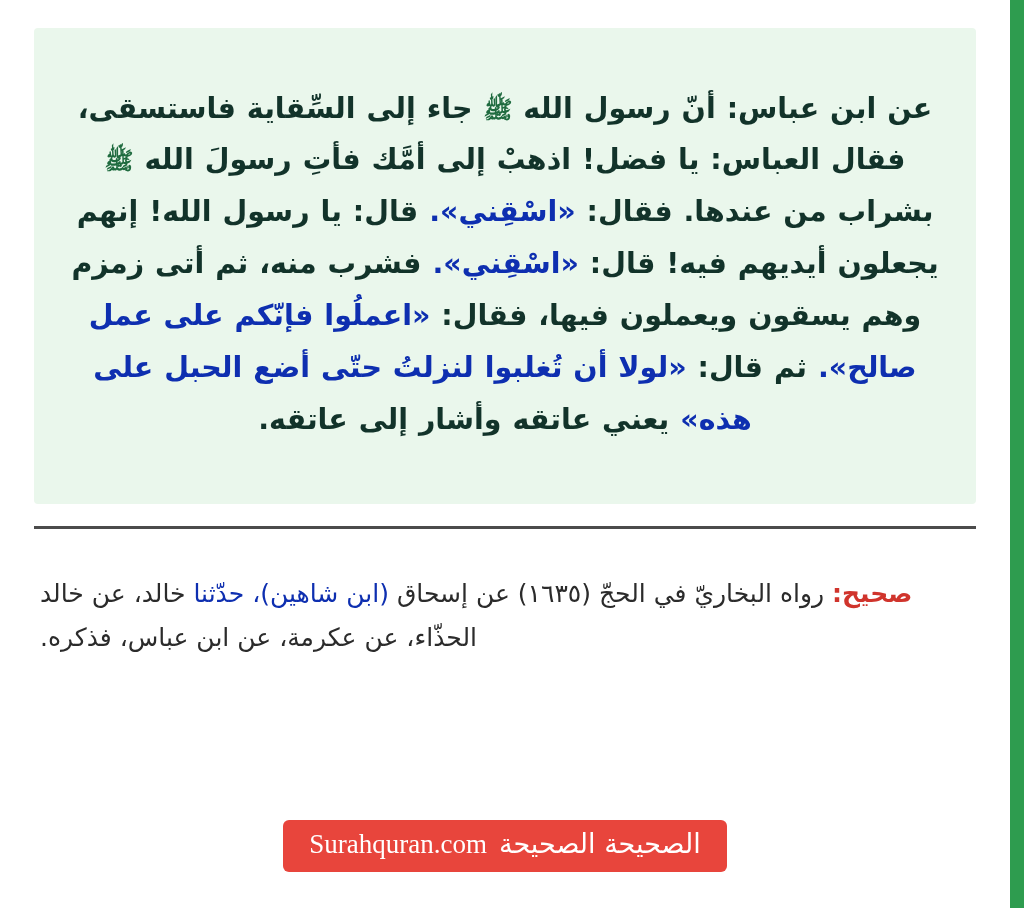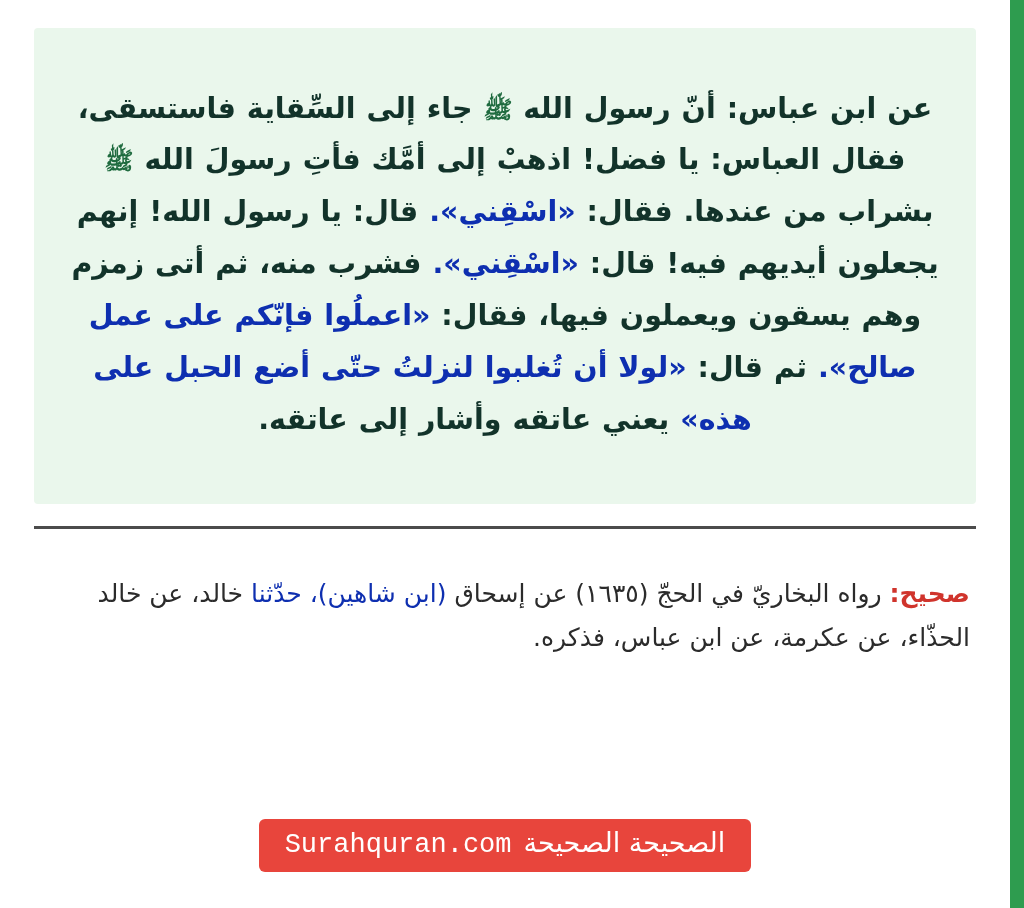--- a/index.html
+++ b/index.html
@@ -64,21 +64,21 @@
   }
   
   .divider {
     border: none;
     border-top: 3px solid #4b4b4b;
     margin: 22px 0 18px 0;
   }
   
   .takhrij {
     direction: rtl;
-    text-align: right;
+    text-align: left;
     font-size: 25px;
     line-height: 1.75;
     color: #2b2b2b;
     font-weight: 400;
     padding: 0 6px;
   }
   .takhrij .label {
     color: #d0342c;
     font-weight: 700;
   }
@@ -98,21 +98,21 @@
     font-size: 27px;
     font-weight: 400;
     padding: 8px 26px 12px 26px;
     border-radius: 6px;
     display: flex;
     align-items: baseline;
     gap: 12px;
     direction: rtl;
   }
   .footer-badge .site {
-    font-family: Liberation Mono, monospace;
+    font-family: Liberation Serif, serif;
     direction: ltr;
     font-size: 27px;
   }
 </style>
 </head>
 <body>
 
 <div class="page">
 
 

